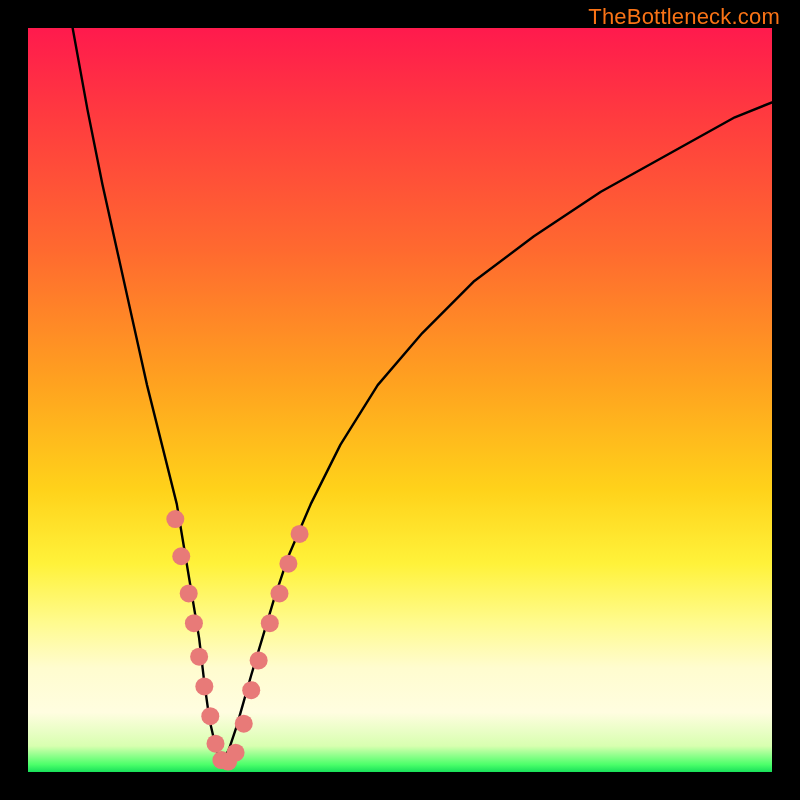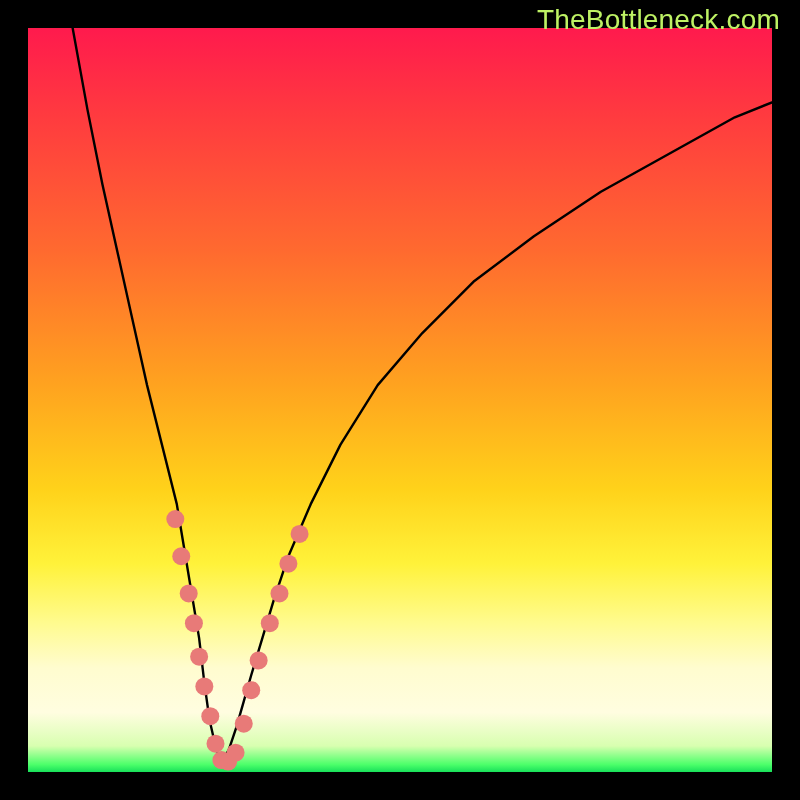--- a/index.html
+++ b/index.html
@@ -39,22 +39,22 @@
       #fffde0 92%,
       #d8ffb0 96.5%,
       #4cff6a 99%,
       #18e05a 100%
     );
   }
   .watermark {
     position: absolute;
     top: 4px;
     right: 20px;
-    color: #bef264;
-    font-size: 28px;
+    color: #f97316;
+    font-size: 22px;
     font-weight: 500;
     letter-spacing: 0.2px;
   }
   svg.curve {
     position: absolute;
     top: 0;
     left: 0;
   }
 </style>
 </head>

